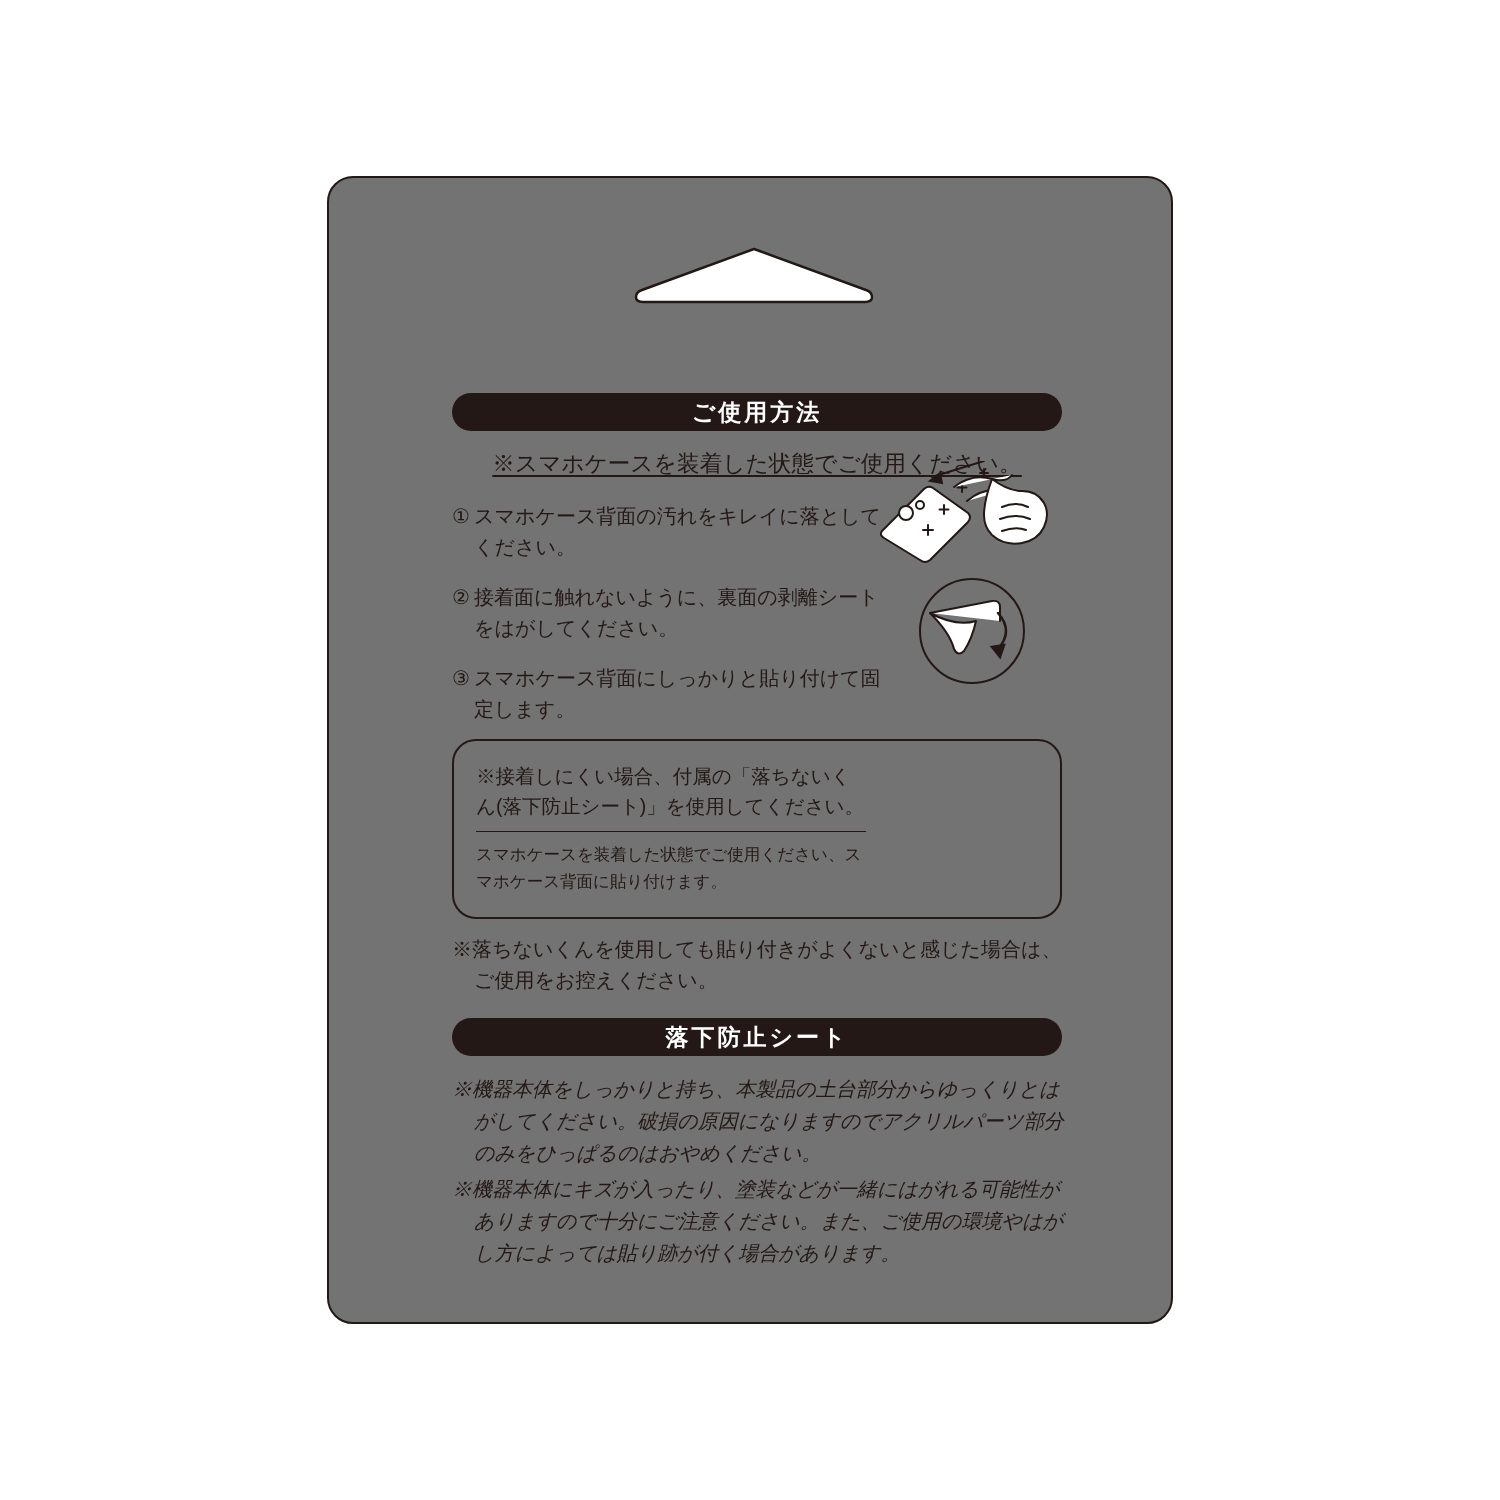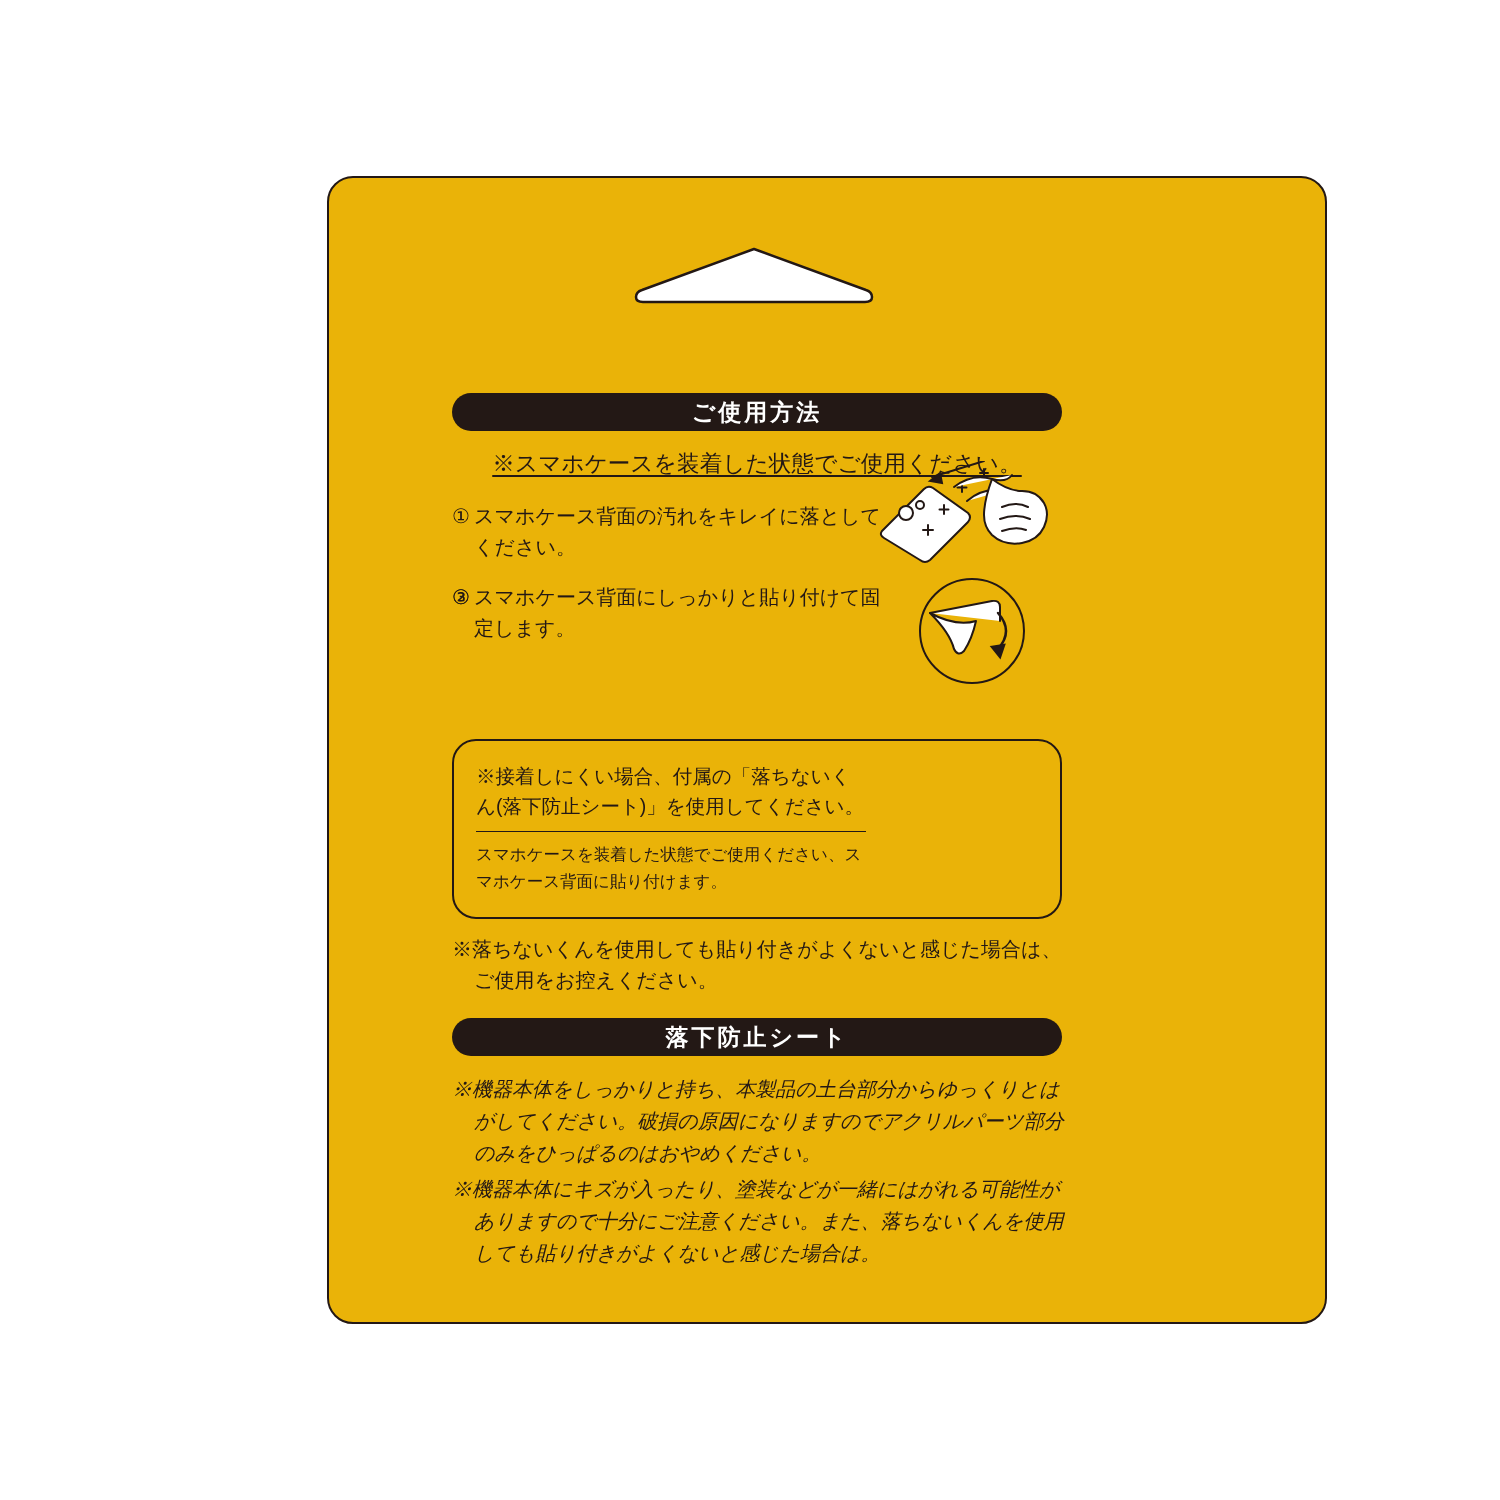--- a/index.html
+++ b/index.html
@@ -14,25 +14,25 @@
     color: #231815;
     position: relative;
     overflow: hidden;
   }
 
   
   .package {
     position: absolute;
     left: 327px;
     top: 176px;
-    width: 1000px;
+    width: 846px;
     height: 1148px;
     border: 2.5px solid #231815;
     border-radius: 26px;
-    background: #eab308;
+    background: #737373;
     box-sizing: border-box;
   }
 
   
   .hanger {
     position: absolute;
     left: 305px;
     top: 68px;
     width: 240px;
     height: 58px;
@@ -186,20 +186,21 @@
     <div class="section-bar">ご使用方法</div>
     <div class="usage-note">※スマホケースを装着した状態でご使用ください。</div>
 
     <div class="steps">
       <div class="step">
         <span class="marker">①</span>
         <span>スマホケース背面の汚れをキレイに落としてください。</span>
       </div>
       <div class="step">
         <span class="marker">②</span>
+        <span>接着面に触れないように、裏面の剥離シートをはがしてください。</span>
       </div>
       <div class="step">
         <span class="marker">③</span>
         <span>スマホケース背面にしっかりと貼り付けて固定します。</span>
       </div>
     </div>
 
     <div class="illus">
       <svg width="200" height="230" viewBox="0 0 200 230" fill="none" xmlns="http://www.w3.org/2000/svg">
 
@@ -256,16 +257,16 @@
   <div class="caution">
     <div class="hang-indent">※落ちないくんを使用しても貼り付きがよくないと感じた場合は、ご使用をお控えください。</div>
   </div>
 
   <div class="remove-bar-wrap">
     <div class="section-bar">落下防止シート</div>
   </div>
 
   <div class="remove-body">
     <p>※機器本体をしっかりと持ち、本製品の土台部分からゆっくりとはがしてください。破損の原因になりますのでアクリルパーツ部分のみをひっぱるのはおやめください。</p>
-    <p>※機器本体にキズが入ったり、塗装などが一緒にはがれる可能性がありますので十分にご注意ください。また、落ちないくんを使用しても貼り付きがよくないと感じた場合は。</p>
+    <p>※機器本体にキズが入ったり、塗装などが一緒にはがれる可能性がありますので十分にご注意ください。また、ご使用の環境やはがし方によっては貼り跡が付く場合があります。</p>
   </div>
 
 </div>
 
 </body></html>

